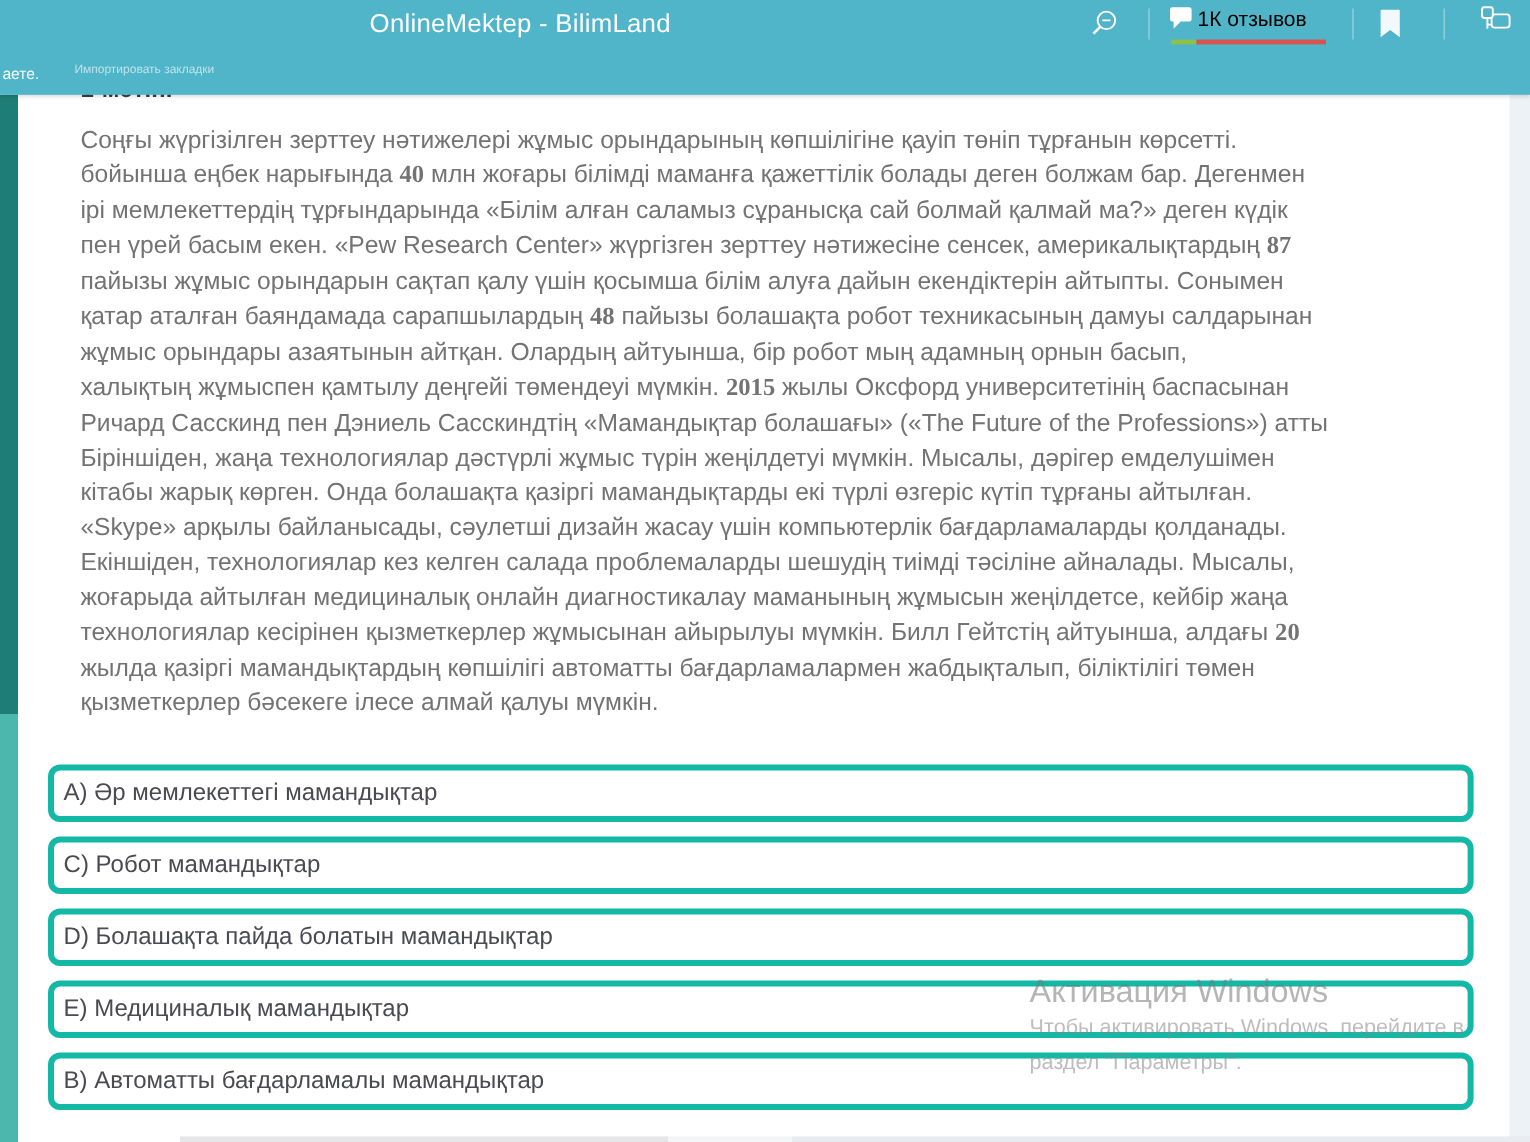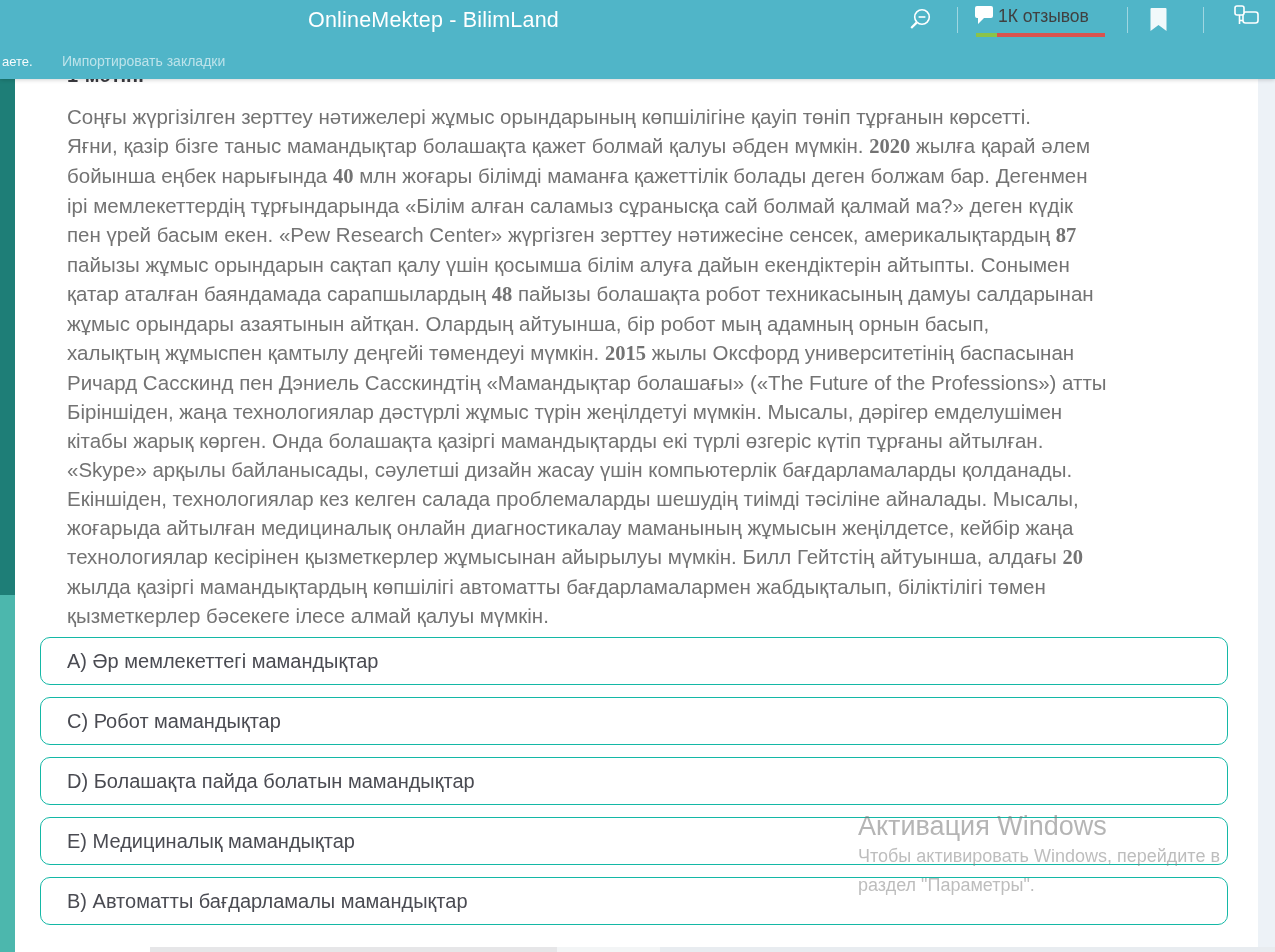--- a/index.html
+++ b/index.html
@@ -12,50 +12,50 @@
     position:absolute;left:0;top:0;width:1275px;height:79px;background:#50b5c8;z-index:20;
     box-shadow:0 1px 4px rgba(0,0,0,.18);
   }
   .app-header{position:absolute;left:0;top:0;width:100%;height:42px;}
   .app-title{
     position:absolute;left:308px;top:8px;font-size:21.5px;color:#ffffff;letter-spacing:.2px;font-weight:400;
   }
   .hdr-btn{position:absolute;top:2px;width:36px;height:36px;display:flex;align-items:center;justify-content:center;cursor:pointer;}
   .hdr-divider{position:absolute;top:7px;width:1px;height:26px;background:rgba(255,255,255,.45);}
   .reviews-badge{position:absolute;left:972px;top:0;width:140px;height:40px;cursor:pointer;}
-  .reviews-label{position:absolute;left:26px;top:6px;font-size:17.5px;color:#404040;white-space:nowrap;}
+  .reviews-label{position:absolute;left:26px;top:6px;font-size:17.5px;color:#000000;white-space:nowrap;}
   .reviews-bar{position:absolute;left:4px;top:33px;height:4px;}
   .rv-green{width:21px;left:4px;}
   .rv-red{width:108px;left:25px;}
   
   .bookmarks-bar{position:absolute;left:0;top:42px;width:100%;height:37px;}
   .bm-partial{position:absolute;left:2px;top:12px;font-size:13px;color:rgba(255,255,255,.95);}
-  .bm-import{position:absolute;left:62px;top:11px;font-size:14px;color:rgba(255,255,255,.62);cursor:pointer;}
+  .bm-import{position:absolute;left:62px;top:11px;font-size:10px;color:rgba(255,255,255,.62);cursor:pointer;}
   
   .rail-dark{position:absolute;left:0;top:79px;width:15px;height:516px;background:#1e7e77;z-index:8;}
   .rail-light{position:absolute;left:0;top:595px;width:15px;height:357px;background:#4cb7ad;z-index:8;}
   .right-strip{position:absolute;right:0;top:79px;width:17px;height:873px;background:#edf2f7;z-index:6;}
   .bottom-strip-a{position:absolute;left:150px;top:947px;width:407px;height:5px;background:#e6e6e8;z-index:7;}
   .bottom-strip-b{position:absolute;left:557px;top:947px;width:103px;height:5px;background:#f3f5f6;z-index:7;}
   .bottom-strip-c{position:absolute;left:660px;top:947px;width:615px;height:5px;background:#e8ecf0;z-index:7;}
   
   .passage-heading{
     position:absolute;left:67px;top:64px;font-size:20px;font-weight:700;color:#3b3b40;z-index:5;
   }
   .passage{
     position:absolute;left:67px;top:102px;width:1160px;z-index:5;
     font-size:20.5px;line-height:29px;color:#737373;
   }
   .pline{white-space:nowrap;}
   .num{font-family:"Liberation Serif","DejaVu Serif",serif;font-weight:600;}
   .options{position:absolute;left:40px;top:637px;width:1188px;z-index:5;}
   .option-box{
     box-sizing:border-box;height:48px;margin-bottom:12px;background:#ffffff;
-    border:1px solid #14b8a6;border-radius:10px;display:flex;align-items:center;
-    padding-left:26px;font-size:20px;color:#4a4b52;cursor:pointer;
+    border:5px solid #14b8a6;border-radius:10px;display:flex;align-items:center;
+    padding-left:8px;font-size:20px;color:#4a4b52;cursor:pointer;
   }
   
   .watermark{position:absolute;left:827px;top:810px;z-index:30;pointer-events:none;margin-left:31px;}
   .wm-title{font-size:27px;color:rgba(120,120,120,.55);line-height:32px;}
   .wm-line{font-size:18px;color:rgba(135,135,135,.55);line-height:29px;}
   svg{display:block;}
 </style>
 </head>
 <body>
 
@@ -121,21 +121,20 @@
   <div class="rail-dark" style="background: rgb(30, 126, 119);"></div>
   <div class="rail-light" style="background: rgb(76, 183, 173);"></div>
   <div class="right-strip"></div>
   <div class="bottom-strip-a"></div>
   <div class="bottom-strip-b"></div>
   <div class="bottom-strip-c"></div>
 
   <div class="passage-heading">1-мәтін.</div>
   <div class="passage">
       <div class="pline">Соңғы жүргізілген зерттеу нәтижелері жұмыс орындарының көпшілігіне қауіп төніп тұрғанын көрсетті.</div>
-      <div class="pline">Яғни, қазір бізге таныс мамандықтар болашақта қажет болмай қалуы әбден мүмкін. <span class="num">2020</span> жылға қарай әлем</div>
       <div class="pline">бойынша еңбек нарығында <span class="num">40</span> млн жоғары білімді маманға қажеттілік болады деген болжам бар. Дегенмен</div>
       <div class="pline">ірі мемлекеттердің тұрғындарында «Білім алған саламыз сұранысқа сай болмай қалмай ма?» деген күдік</div>
       <div class="pline">пен үрей басым екен. «Pew Research Center» жүргізген зерттеу нәтижесіне сенсек, америкалықтардың <span class="num">87</span></div>
       <div class="pline">пайызы жұмыс орындарын сақтап қалу үшін қосымша білім алуға дайын екендіктерін айтыпты. Сонымен</div>
       <div class="pline">қатар аталған баяндамада сарапшылардың <span class="num">48</span> пайызы болашақта робот техникасының дамуы салдарынан</div>
       <div class="pline">жұмыс орындары азаятынын айтқан. Олардың айтуынша, бір робот мың адамның орнын басып,</div>
       <div class="pline">халықтың жұмыспен қамтылу деңгейі төмендеуі мүмкін. <span class="num">2015</span> жылы Оксфорд университетінің баспасынан</div>
       <div class="pline">Ричард Сасскинд пен Дэниель Сасскиндтің «Мамандықтар болашағы» («The Future of the Professions») атты</div>
       <div class="pline">Біріншіден, жаңа технологиялар дәстүрлі жұмыс түрін жеңілдетуі мүмкін. Мысалы, дәрігер емделушімен</div>
       <div class="pline">кітабы жарық көрген. Онда болашақта қазіргі мамандықтарды екі түрлі өзгеріс күтіп тұрғаны айтылған.</div>

